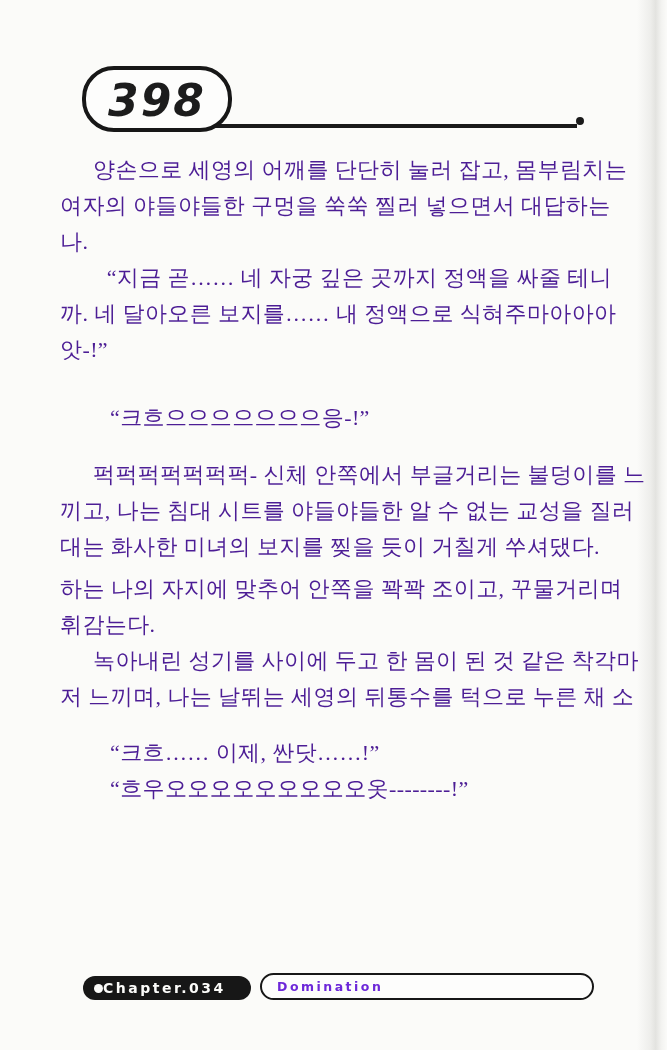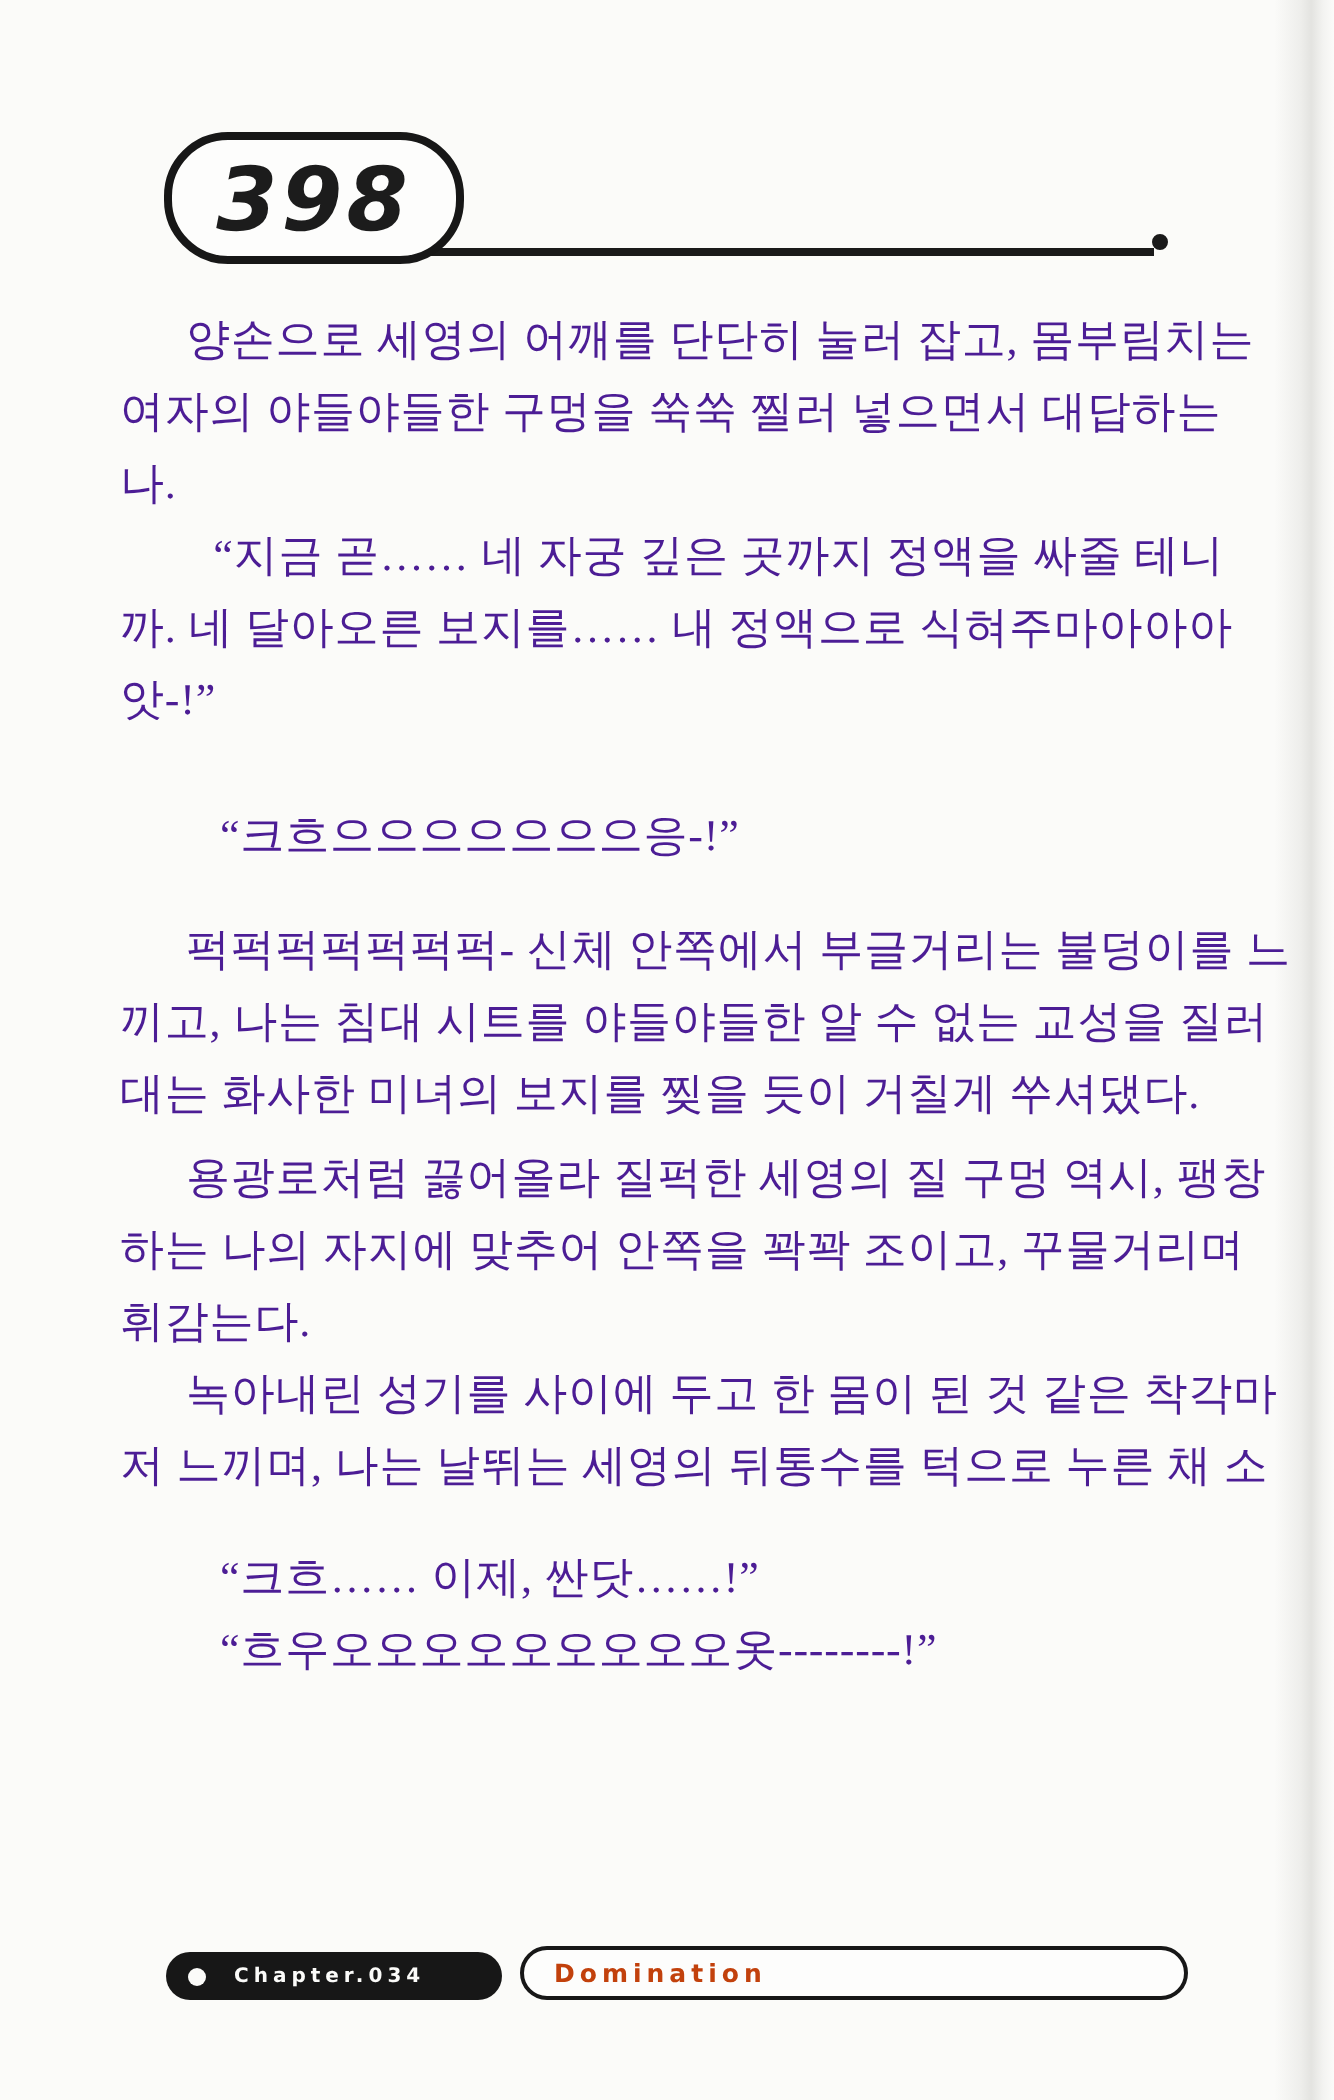--- a/index.html
+++ b/index.html
@@ -67,32 +67,32 @@
     position:absolute; left:83px; top:976px; width:168px; height:24px;
     background:#171717; border-radius:12px;
     display:flex; align-items:center;
   }
   .footer-chapter .dot {
     width:9px; height:9px; border-radius:50%; background:#fbfbf9;
     margin-left:11px; flex:0 0 auto;
   }
   .footer-chapter .lbl {
     font-family:"DejaVu Sans","Liberation Sans",sans-serif;
-    font-weight:bold; font-size:10px; letter-spacing:2.5px;
-    color:#fbfbf9; margin-left:14px; white-space:nowrap;
+    font-weight:bold; font-size:14px; letter-spacing:2.5px;
+    color:#fbfbf9; white-space:nowrap;
   }
   .footer-series {
     position:absolute; left:260px; top:973px; width:334px; height:27px;
     border:2.5px solid #171717; border-radius:14px; background:#fdfdfc;
     display:flex; align-items:center;
   }
   .footer-series .lbl {
     font-family:"DejaVu Sans","Liberation Sans",sans-serif;
     font-weight:bold; font-size:12.5px; letter-spacing:2.5px;
-    color:#c2410c; margin-left:15px; white-space:nowrap;
+    color:#6d28d9; margin-left:15px; white-space:nowrap;
   }
 </style>
 </head>
 <body>
 
 <div class="page-edge"></div>
 
 <div>
   <div class="page-badge">
     <span class="num">398</span>
@@ -114,21 +114,20 @@
   </div>
   <div class="para gap-moan">
     <div class="ln ind-x">“크흐으으으으으으으응-!”</div>
   </div>
   <div class="para gap-after">
     <div class="ln ind-n">퍽퍽퍽퍽퍽퍽퍽- 신체 안쪽에서 부글거리는 불덩이를 느</div>
     <div class="ln">끼고, 나는 침대 시트를 야들야들한 알 수 없는 교성을 질러</div>
     <div class="ln">대는 화사한 미녀의 보지를 찢을 듯이 거칠게 쑤셔댔다.</div>
   </div>
   <div class="para gap-small">
-    <div class="ln ind-n">용광로처럼 끓어올라 질퍽한 세영의 질 구멍 역시, 팽창</div>
     <div class="ln">하는 나의 자지에 맞추어 안쪽을 꽉꽉 조이고, 꾸물거리며</div>
     <div class="ln">휘감는다.</div>
   </div>
   <div class="para">
     <div class="ln ind-n">녹아내린 성기를 사이에 두고 한 몸이 된 것 같은 착각마</div>
     <div class="ln">저 느끼며, 나는 날뛰는 세영의 뒤통수를 턱으로 누른 채 소</div>
   </div>
   <div class="para gap-final">
     <div class="ln ind-x">“크흐…… 이제, 싼닷……!”</div>
     <div class="ln ind-x">“흐우오오오오오오오오오옷--------!”</div>

